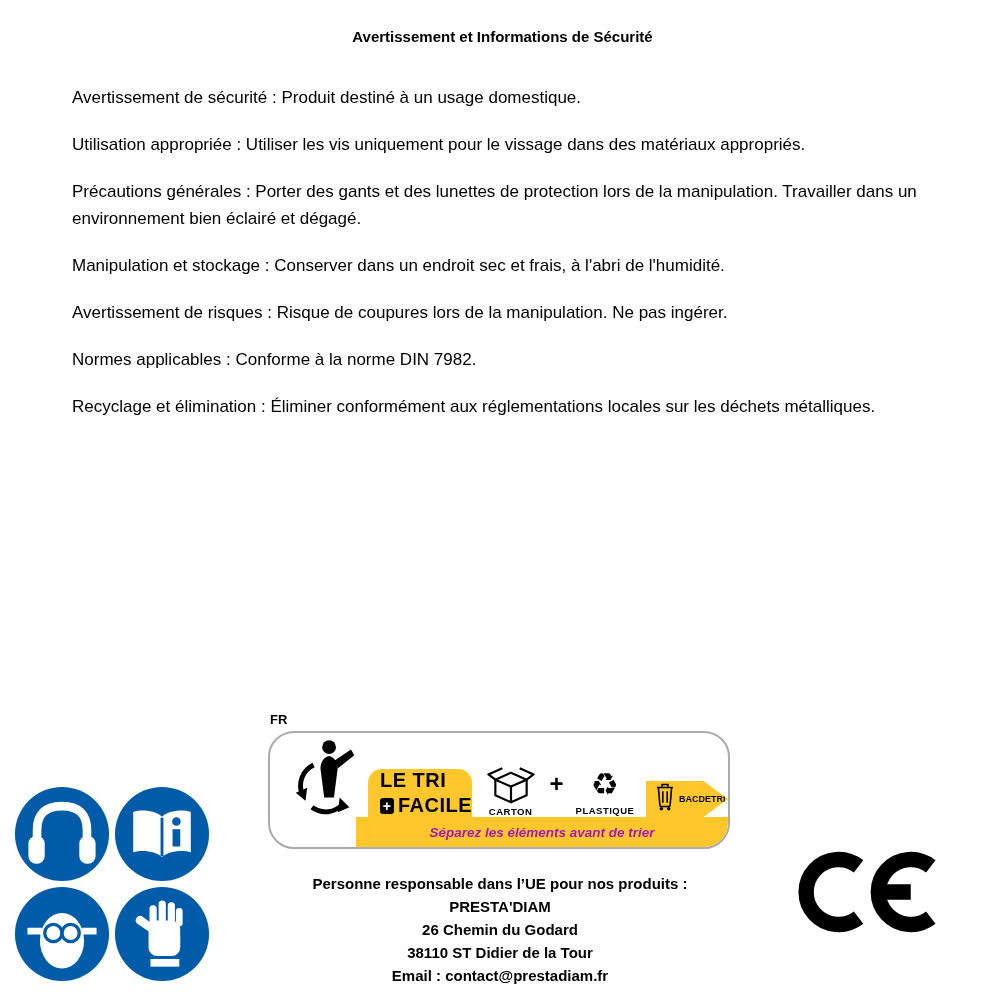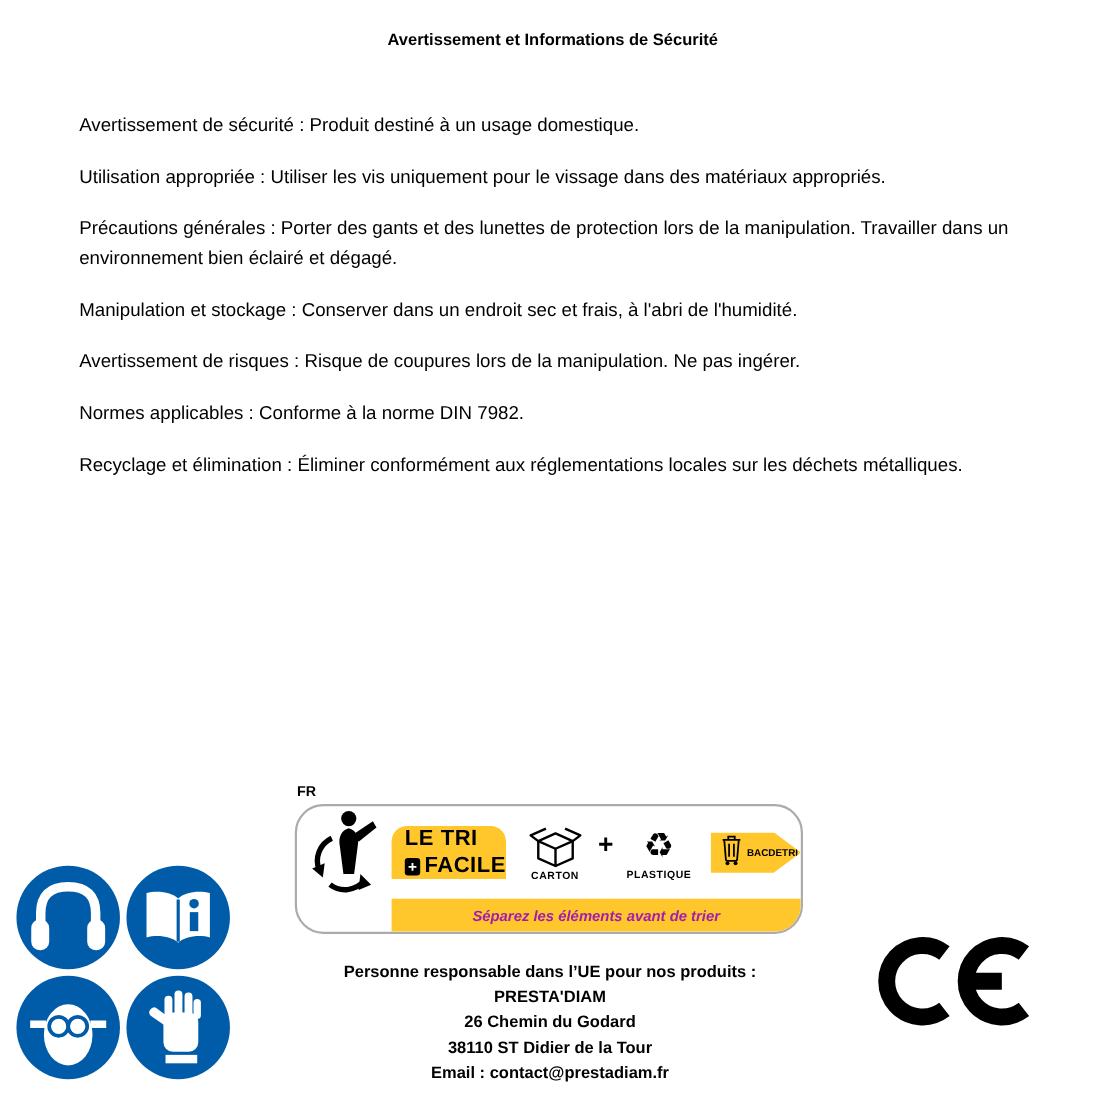--- a/index.html
+++ b/index.html
@@ -4,21 +4,21 @@
 <style>
   html,body { margin:0; padding:0; background:#fff; }
   .page {
     position:relative; width:1005px; height:1005px; background:#ffffff;
     font-family:"Liberation Sans", sans-serif; color:#000; overflow:hidden;
   }
   .doc-title {
     position:absolute; top:28px; left:0; right:0;
     text-align:center; font-size:15px; font-weight:bold;
   }
-  .doc-body { position:absolute; left:72px; top:100px; width:880px; }
+  .doc-body { position:absolute; left:72px; top:84px; width:880px; }
   .doc-body p { margin:0 0 20px 0; font-size:17px; line-height:27px; }
 
   
   .icons-grid {
     position:absolute; left:14px; top:786px;
     display:grid; grid-template-columns:96px 96px; grid-auto-rows:96px; gap:4px;
   }
   .icon-cell svg { display:block; width:96px; height:96px; }
   .ic-bg { fill:var(--blue,#005CA9); }
   .ic-fg { fill:#ffffff; }
@@ -27,21 +27,21 @@
   .ic-bg-stroke { fill:#ffffff; stroke:var(--blue,#005CA9); }
 
   
   .tri-wrap { position:absolute; left:268px; top:712px; }
   .fr { font-size:13px; font-weight:bold; margin:0 0 4px 2px; }
   .tri-box {
     width:462px; height:118px; background:#fff;
     border:2px solid #ababab; border-radius:26px; overflow:hidden;
     display:flex; flex-direction:column; box-sizing:border-box;
   }
-  .tri-top { display:flex; height:84px; align-items:center; }
+  .tri-top { display:flex; height:84px; align-items:flex-end;padding-left:12px; }
   .triman { width:86px; display:flex; align-items:center; justify-content:center; }
   .tri-headline {
     width:104px; background:var(--yellow,#FFC72C);
     display:flex; flex-direction:column; justify-content:center;
     padding-left:12px; box-sizing:border-box; border-radius:14px 14px 0 0;
   }
   .h1row { font-size:20px; font-weight:800; letter-spacing:0.5px; }
   .h2row { display:flex; align-items:center; gap:4px; margin-top:2px; }
   .h2row .facile { font-size:20px; font-weight:800; letter-spacing:0.5px; }
   .plusbox {

